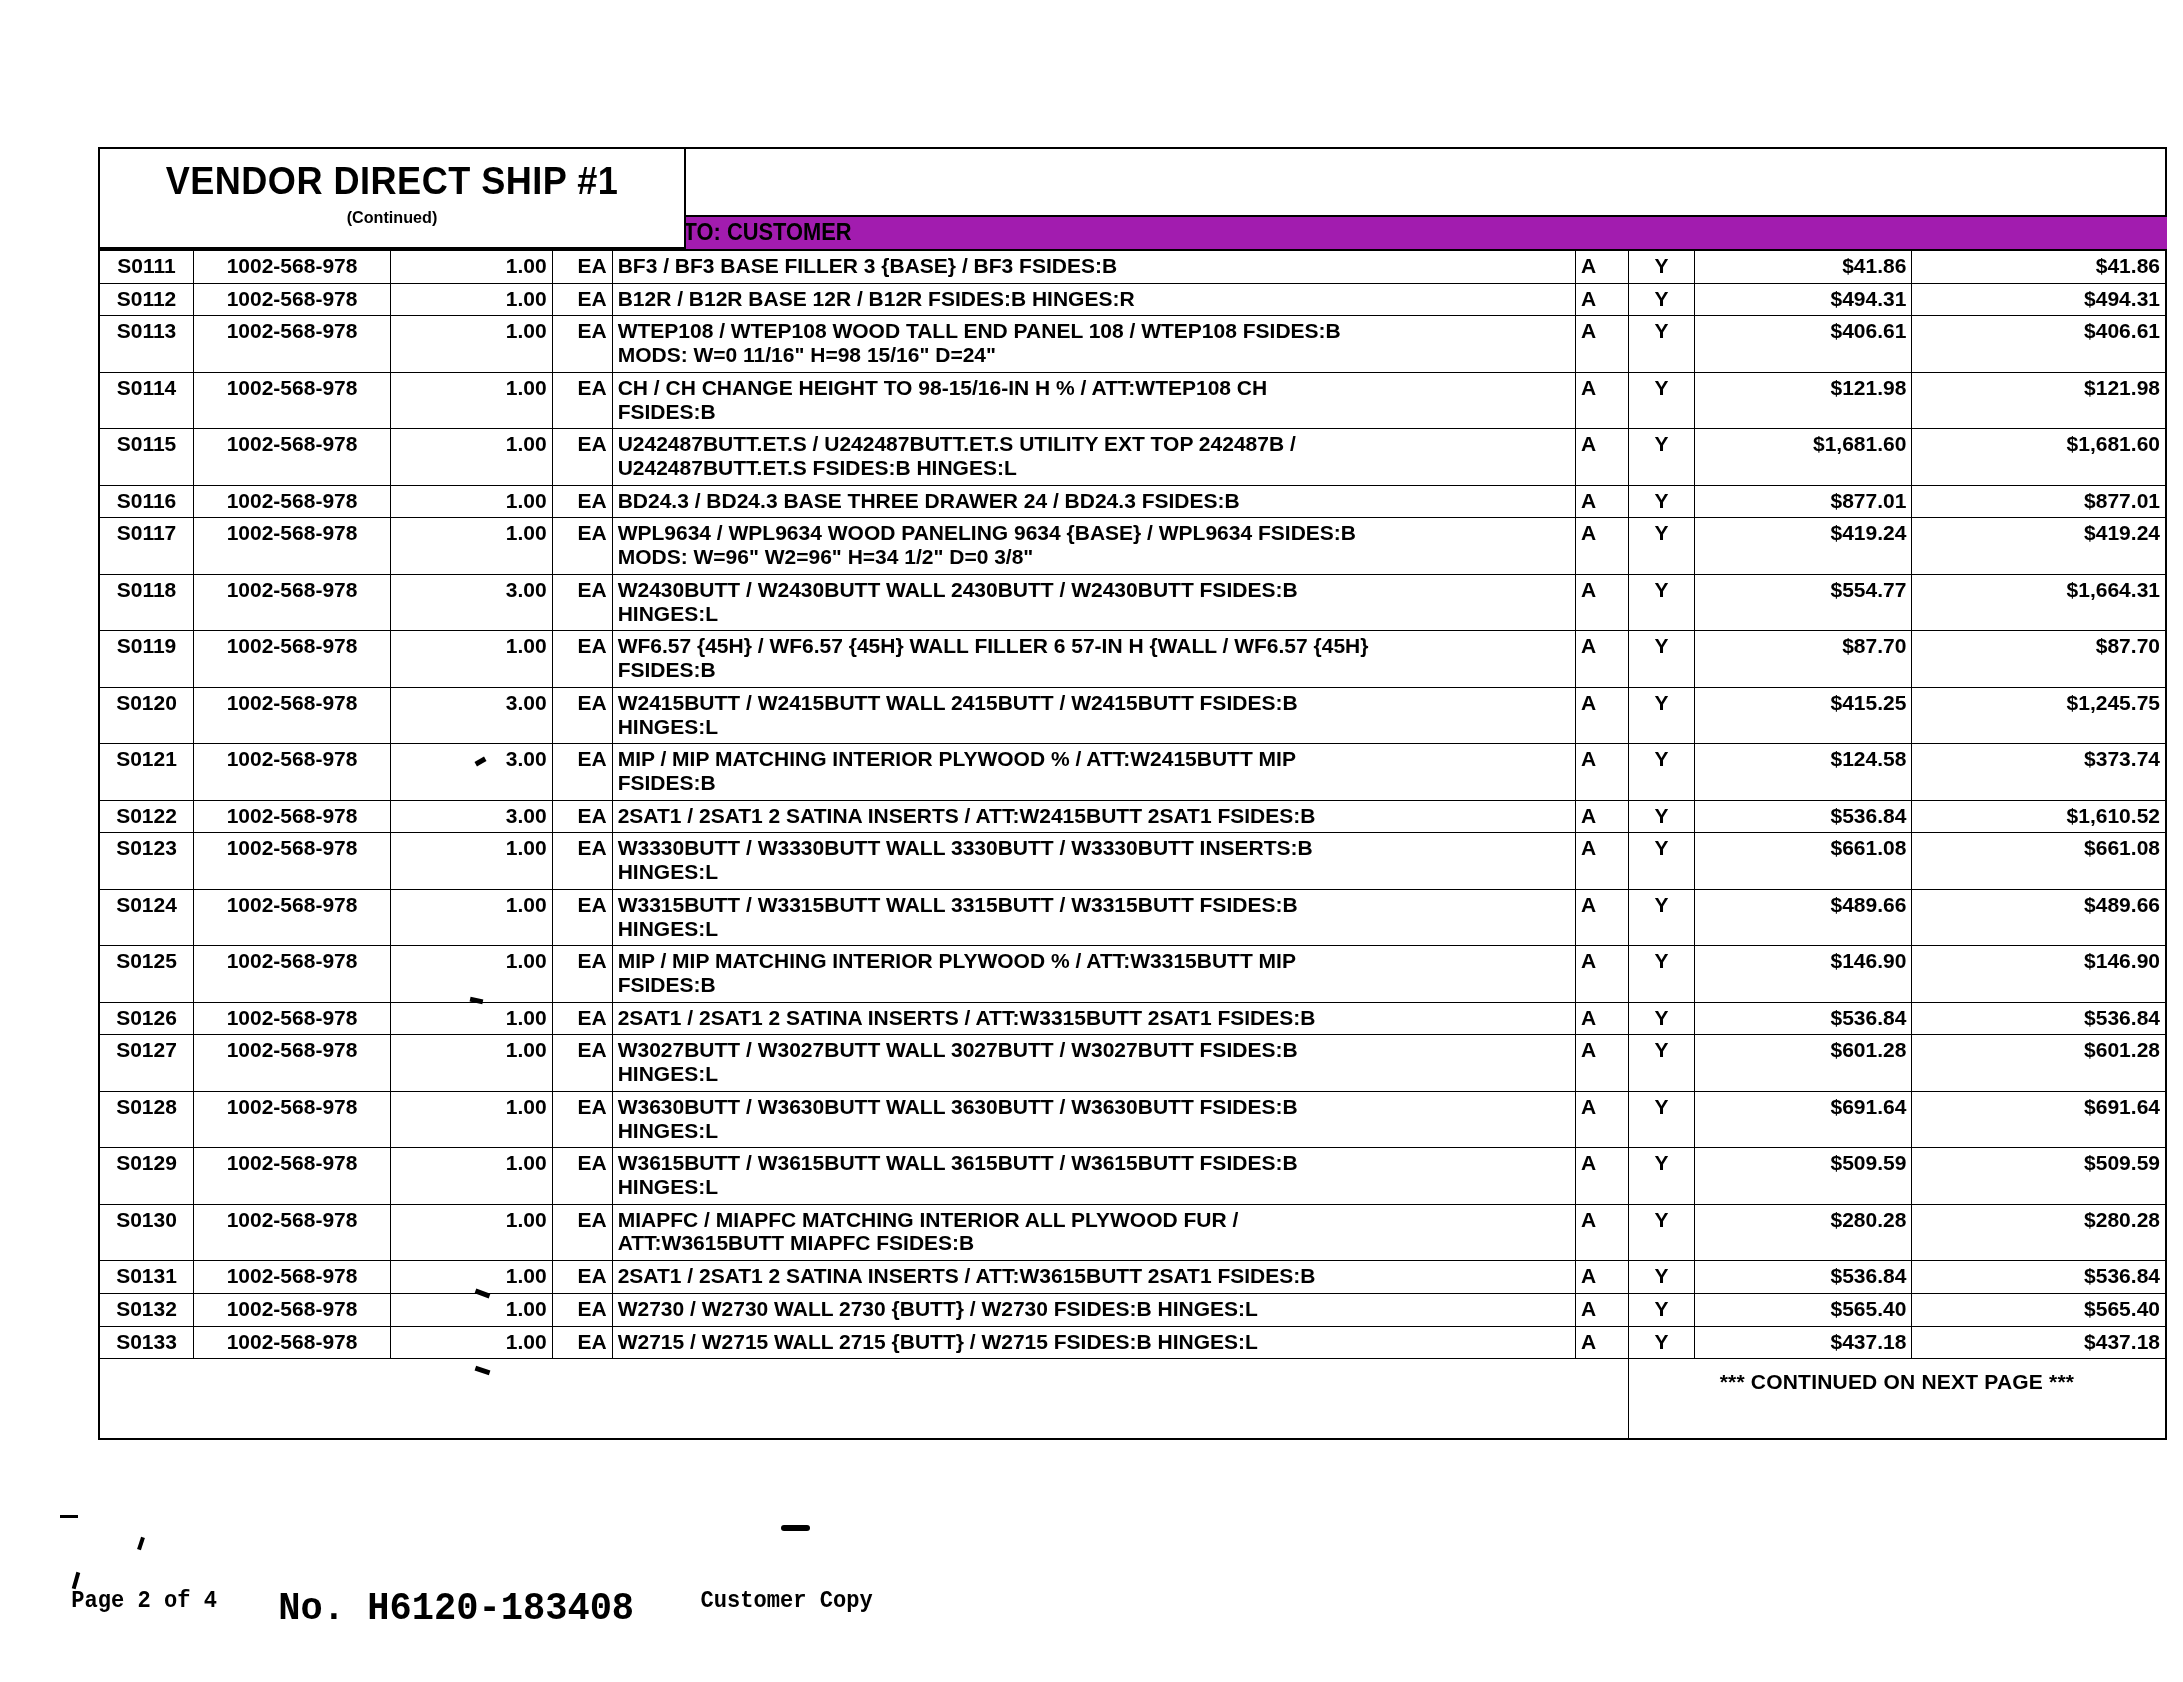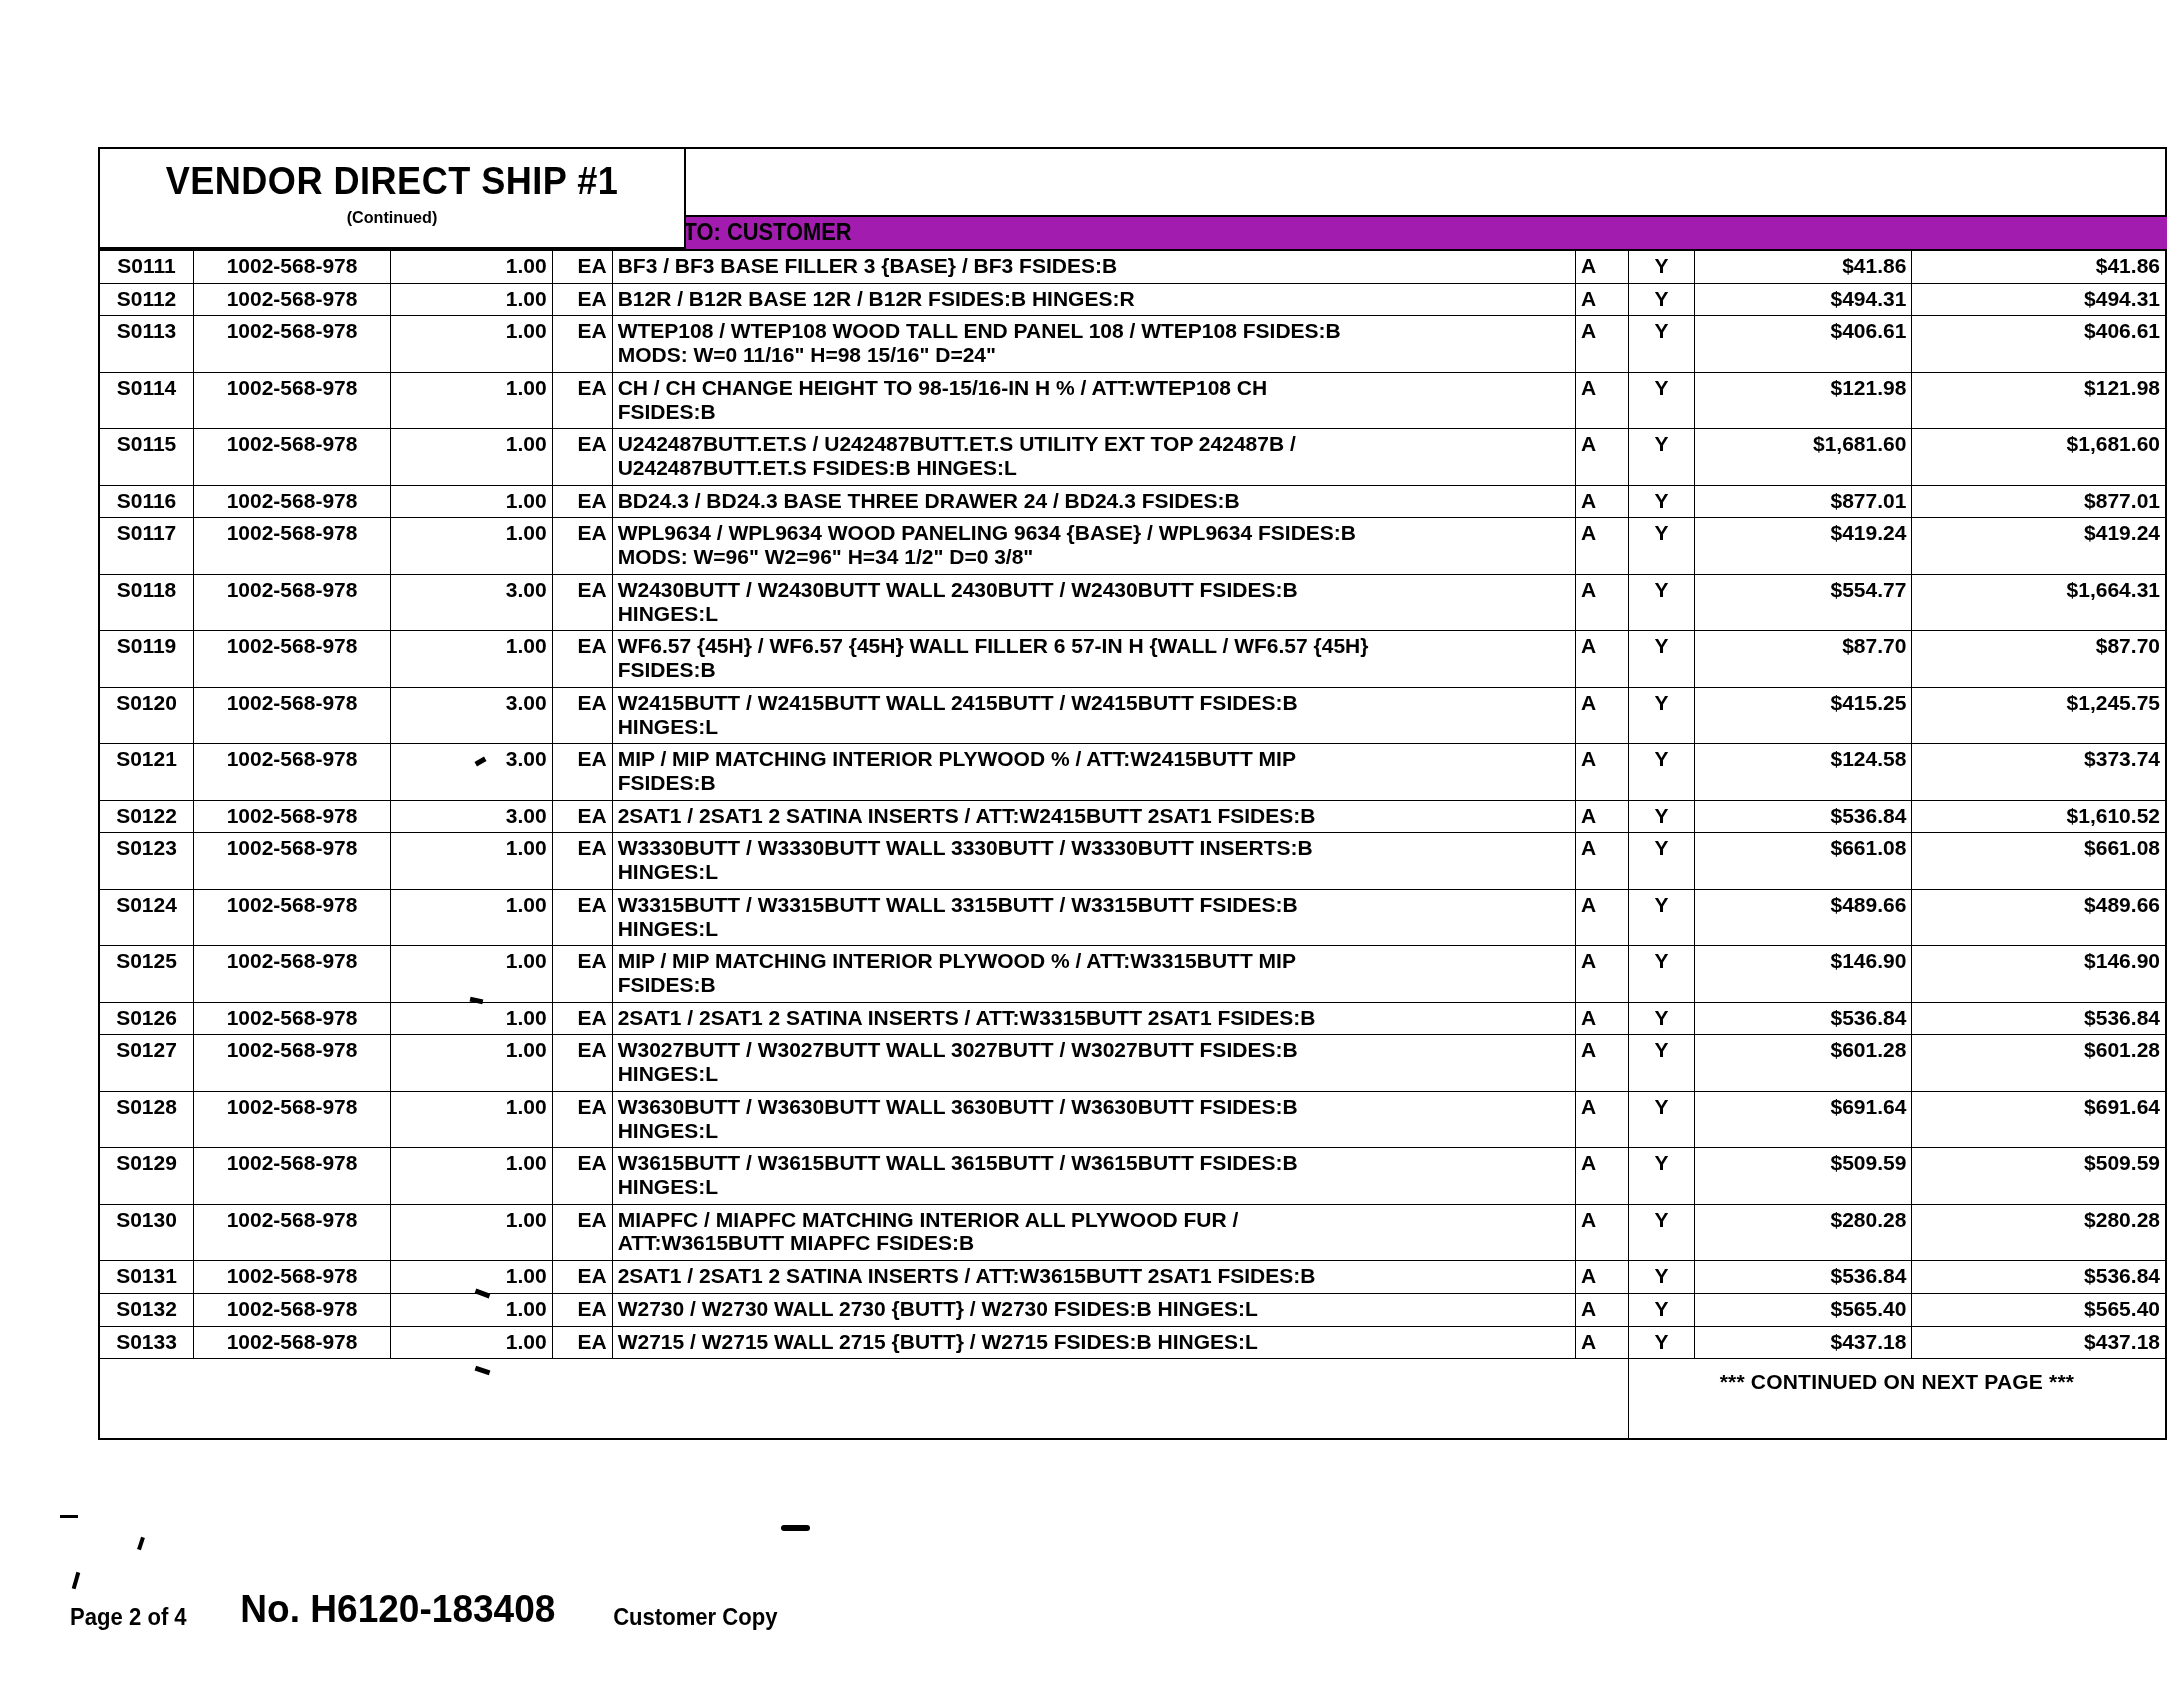--- a/index.html
+++ b/index.html
@@ -159,23 +159,24 @@
     border-right: none;
     border-top: 1.5px solid #000;
   }
 
   
   .footer {
     position: absolute;
     left: 65px;
     top: 1587px;
     display: flex;
-    align-items: flex-end;
-    gap: 8px;
+    align-items: flex-start;
+    gap: 14px;
     white-space: nowrap;
+    font-family: Liberation Mono, monospace;
   }
   .footer .pg {
     font-size: 24px;
     font-weight: bold;
     transform: scaleX(0.92);
     transform-origin: left baseline;
     margin-right: 32px;
   }
   .footer .no {
     font-size: 39px;

